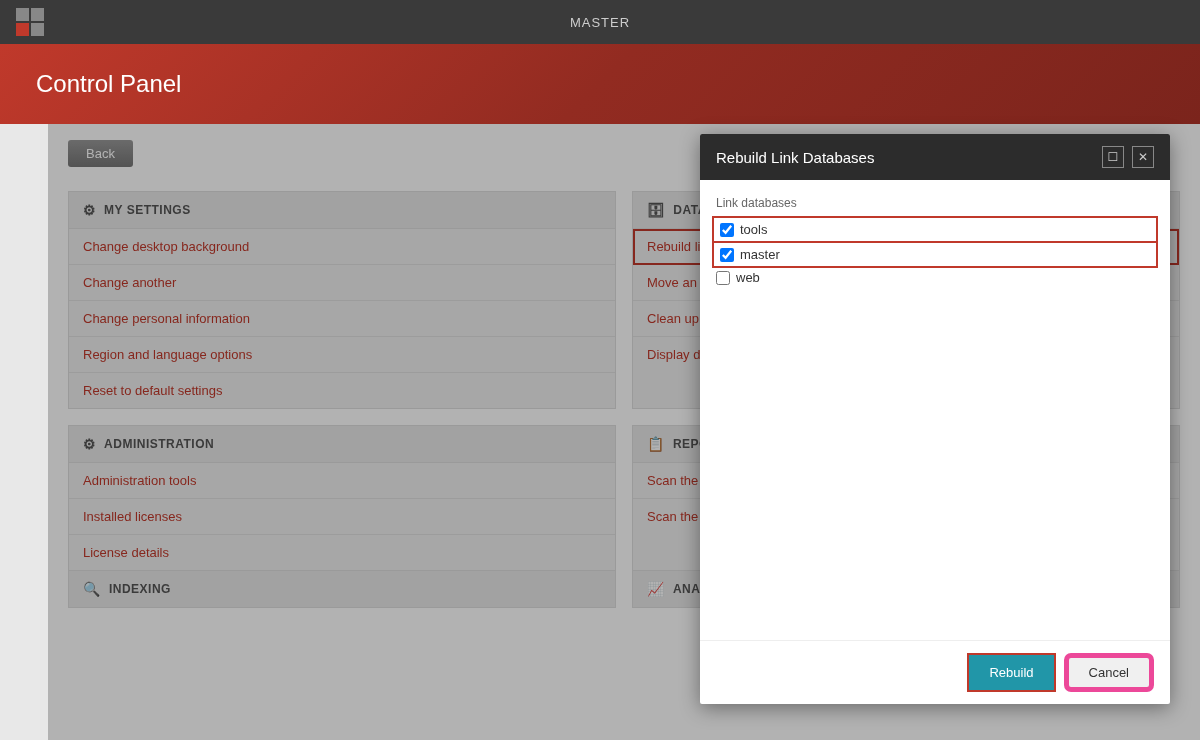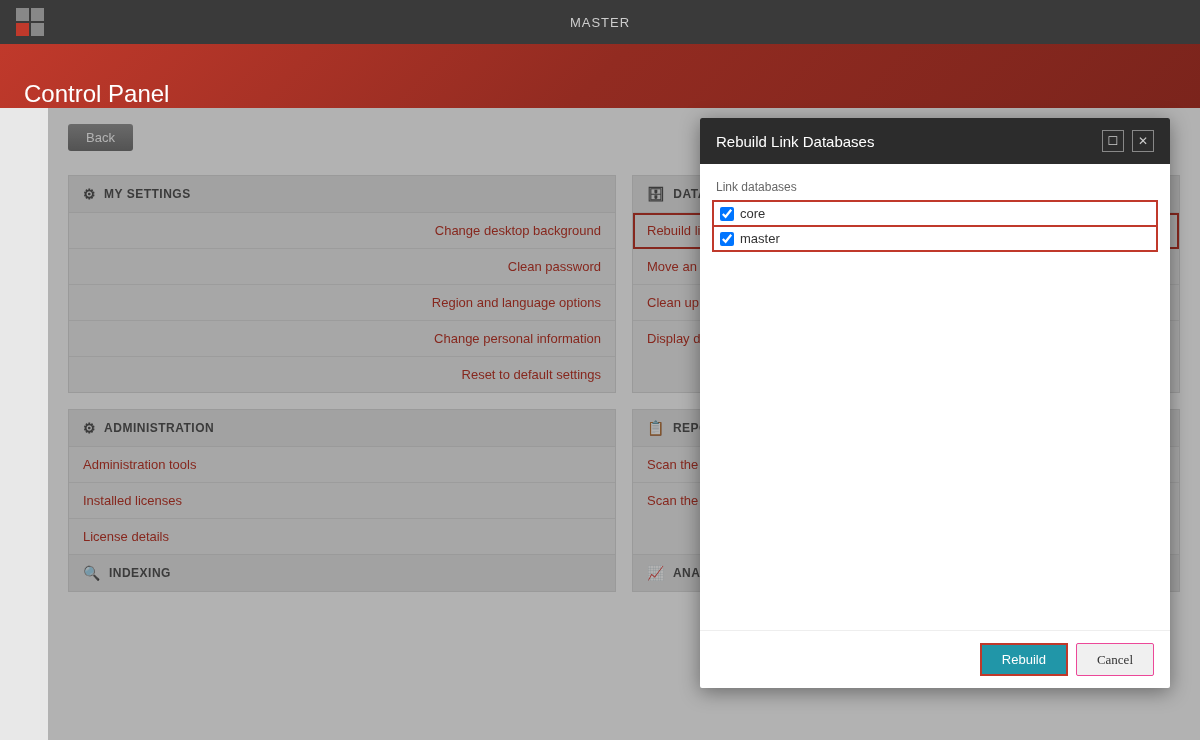--- a/index.html
+++ b/index.html
@@ -19,24 +19,24 @@
       left: 50%;
       transform: translateX(-50%);
       color: #ccc;
       font-size: 13px;
       letter-spacing: 1px;
     }
 
     
     .header {
       background: linear-gradient(135deg, #c0392b 0%, #922b21 50%, #7b241c 100%);
-      height: 64px;
-      display: flex;
-      align-items: flex-end;
-      padding: 0 24px;
+      height: 80px;
+      display: flex;
+      align-items: center;
+      padding: 0 36px;
     }
     .header-title {
       color: white;
       font-size: 24px;
       font-weight: 300;
     }
 
     
     .content-area {
       background: #ffffff;
@@ -95,21 +95,21 @@
       color: #c0392b;
       font-size: 13px;
     }
     .section-item.highlighted {
       outline: 2px solid #c0392b;
       outline-offset: -2px;
     }
     .section-item:last-child { border-bottom: none; }
 
     
-    .my-settings .section-item { color: #c0392b; text-align: right; }
+    .my-settings .section-item { color: #c0392b; }
 
     
     .administration .section-item { color: #c0392b; }
 
     
     .database .section-item { color: #c0392b; }
 
     
     .reports .section-item { color: #c0392b; }
 
@@ -224,26 +224,25 @@
       color: white;
       border: 2px solid #c0392b;
       padding: 7px 20px;
       cursor: pointer;
       font-size: 13px;
       border-radius: 0;
     }
     .btn-cancel {
       background: #f0f0f0;
       color: #333;
-      border: 1px solid #ec4899;
+      border: 5px solid #ec4899;
       padding: 7px 20px;
       cursor: pointer;
       font-size: 13px;
-      border-radius: 2px;
-      font-family: Liberation Serif, serif;
+      border-radius: 7px;
     }
 
     
     .logo-grid {
       display: grid;
       grid-template-columns: 1fr 1fr;
       gap: 2px;
       width: 28px;
       height: 28px;
     }
@@ -274,23 +273,23 @@
   <button class="back-btn">Back</button>
 
   <div class="grid">
 
     <div class="section my-settings">
       <div class="section-header">
         <span class="section-header-icon">⚙</span>
         <span>MY SETTINGS</span>
       </div>
       <div class="section-item">Change desktop background</div>
-      <div class="section-item">Clean password</div>
+      <div class="section-item">Change another</div>
+      <div class="section-item">Change personal information</div>
       <div class="section-item">Region and language options</div>
-      <div class="section-item">Change personal information</div>
       <div class="section-item">Reset to default settings</div>
     </div>
 
     <div class="section database">
       <div class="section-header">
         <span class="section-header-icon">🗄</span>
         <span>DATABASE</span>
       </div>
       <div class="section-item highlighted">Rebuild link databases</div>
       <div class="section-item">Move an item to another database</div>
@@ -339,26 +338,30 @@
         <div class="modal-controls">
           <button class="modal-control-btn">☐</button>
           <button class="modal-control-btn">✕</button>
         </div>
       </div>
       <div class="modal-body">
         <div class="modal-section-label">Link databases</div>
         <div class="checkbox-group">
           <label class="checkbox-item highlighted-checkbox">
             <input type="checkbox" checked="" style="">
-            <span>core</span>
+            <span>tools</span>
           </label>
           <label class="checkbox-item highlighted-checkbox">
             <input type="checkbox" checked="" style="">
             <span>master</span>
           </label>
+          <label class="checkbox-item">
+            <input type="checkbox" style="">
+            <span>web</span>
+          </label>
         </div>
       </div>
       <div class="modal-footer">
         <button class="btn-rebuild">Rebuild</button>
         <button class="btn-cancel">Cancel</button>
       </div>
     </div>
   </div>
 
 </div>

